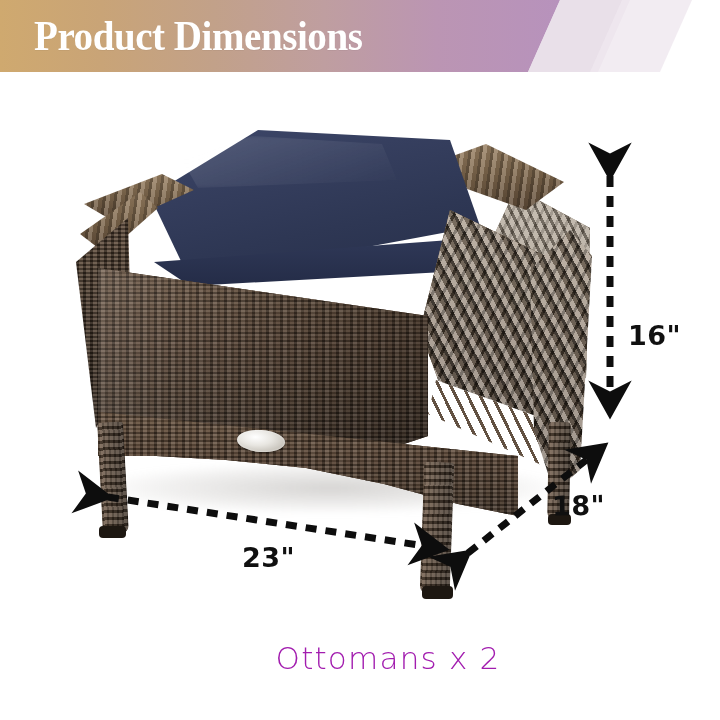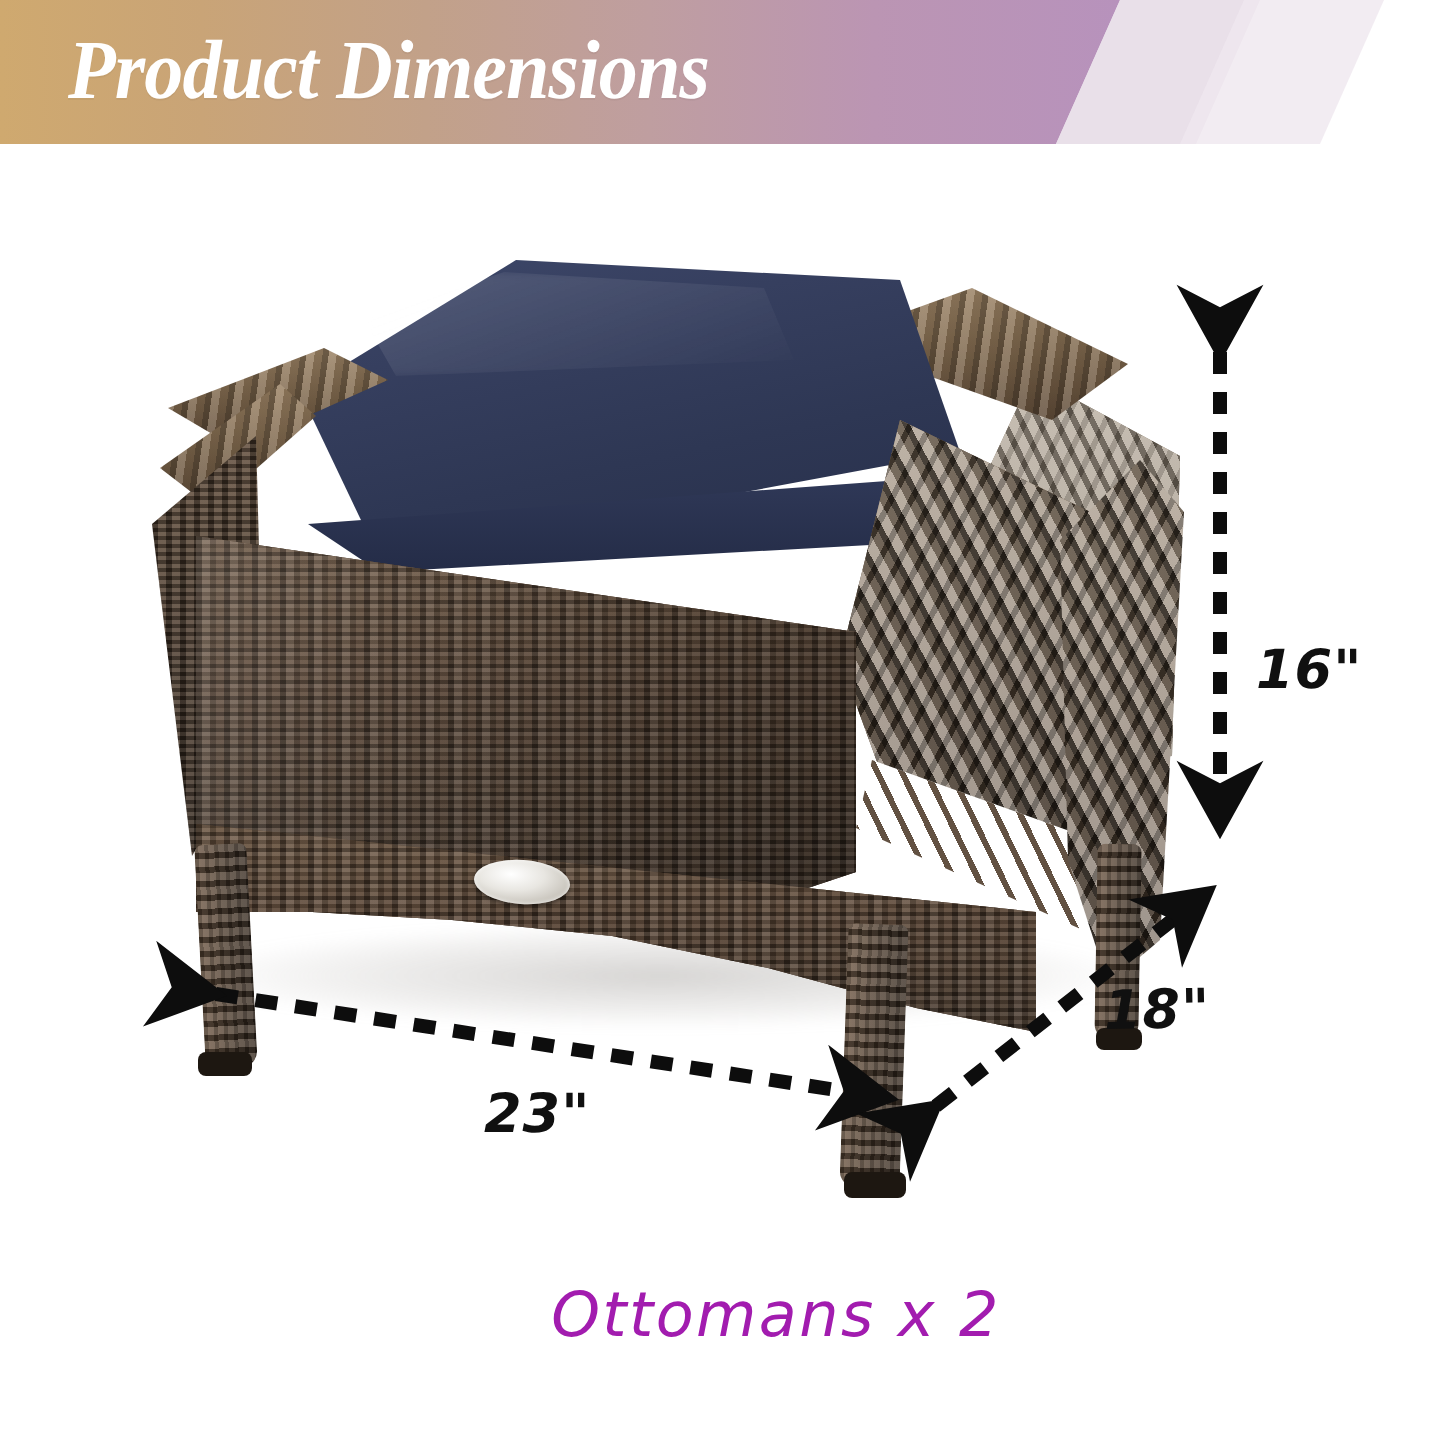--- a/index.html
+++ b/index.html
@@ -2,21 +2,21 @@
 <html><head>
 <meta charset="utf-8">
 <style>
   html,body{margin:0;padding:0;}
   body{
     width:720px;height:720px;
     background:#ffffff;
     font-family:"Liberation Sans", sans-serif;
     overflow:hidden;
   }
-  #page{position:relative;width:720px;height:720px;background:#fff;overflow:hidden;font-style:italic;}
+  #page{position:relative;width:720px;height:720px;background:#fff;overflow:hidden;}
 
   
   .banner{position:absolute;left:0;top:0;width:720px;height:72px;}
   .banner-main{
     position:absolute;left:0;top:0;width:560px;height:72px;
     background:linear-gradient(90deg,#cfa96f 0%,#c9a477 18%,#c2a189 38%,#bf9ea0 58%,#bb95b3 78%,#b792bc 100%);
     clip-path:polygon(0 0, 560px 0, 528px 72px, 0 72px);
   }
   .banner-strip2{
     position:absolute;left:520px;top:0;width:110px;height:72px;

